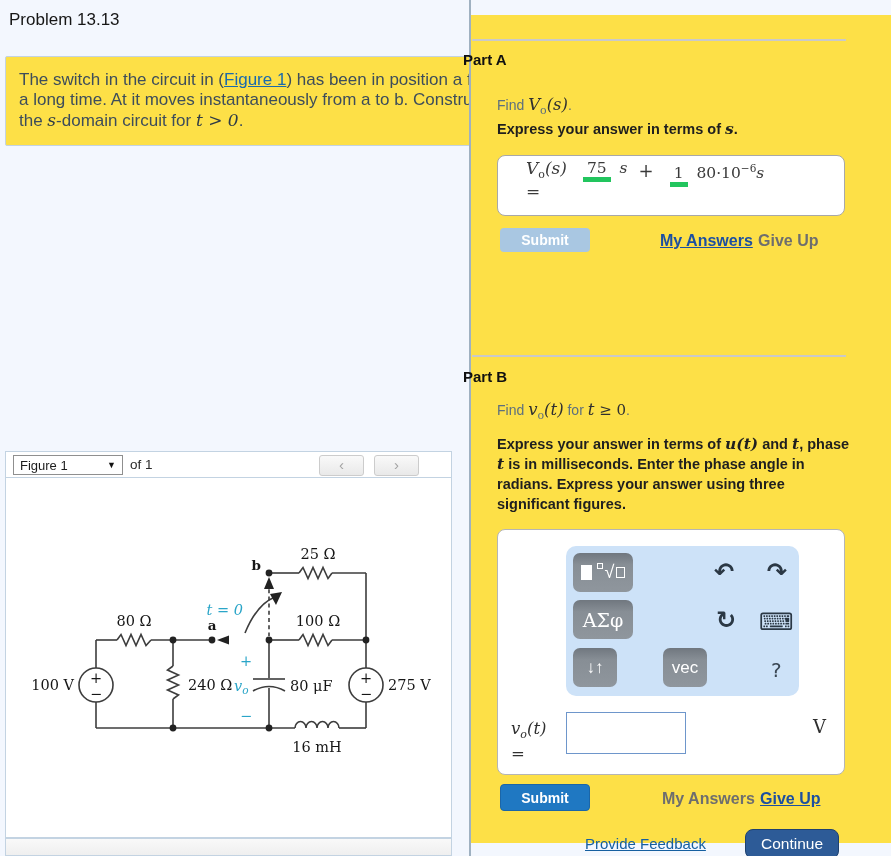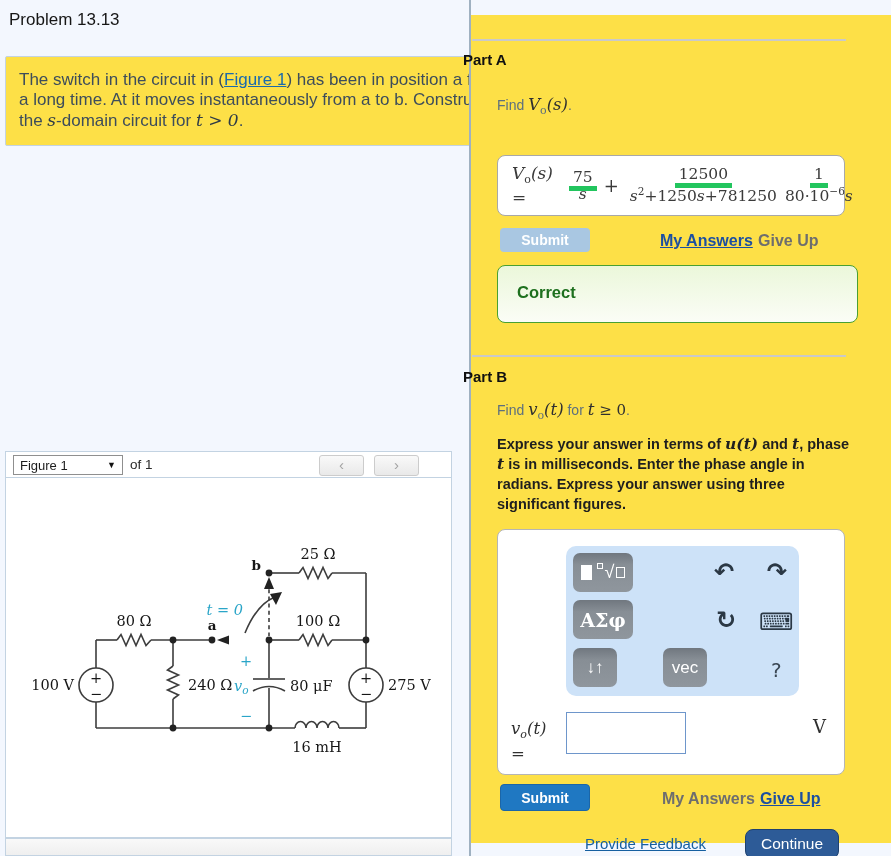--- a/index.html
+++ b/index.html
@@ -52,22 +52,22 @@
     font-size:16.5px; }
   .find-line .mu { font-family:"DejaVu Serif", serif; color:#303030; font-size:15px; }
   .find-line sub { font-size:11px; font-family:"DejaVu Serif", serif; }
 
   .express { font-size:14.5px; font-weight:bold; color:#1f1f1f; line-height:20px; }
   .express .m { font-family:"DejaVu Serif", serif; font-style:italic; font-size:15.5px; }
   .express-a { left:26px; top:104px; width:350px; }
   .express-b { left:26px; top:419px; width:358px; }
 
   .ansbox-a { left:26px; top:140px; width:348px; height:61px; background:#fff;
-    border:1px solid #a8a8a8; border-radius:8px; display:flex; align-items:center;
-    padding:4px 14px; font-family:"DejaVu Serif", serif; color:#3a3a3a; font-size:17px; }
+    border:1px solid #a8a8a8; border-radius:8px; display:flex; align-items:flex-start;
+    padding:4px 28px; font-family:"DejaVu Serif", serif; color:#3a3a3a; font-size:17px; }
   .ansbox-a .lhs { display:flex; flex-direction:column; align-items:flex-start;
     line-height:17px; margin-right:16px; }
   .ansbox-a .frac { display:inline-block; text-align:center; vertical-align:middle;
     font-size:15.5px; line-height:17px; }
   .ansbox-a .num { padding:0 4px; border-bottom:5px solid #22c55e; }
   .ansbox-a .den { padding:0 4px; }
   .ansbox-a .op { margin:0 7px; font-size:18px; }
   .ansbox-a .gap { width:9px; }
   .ansbox-a i { font-family:"DejaVu Serif", serif; }
   .ansbox-a sup { font-size:10.5px; }
@@ -89,21 +89,21 @@
 
   .editor-box { left:26px; top:514px; width:348px; height:246px; background:#fff;
     border:1px solid #b5b5b5; border-radius:8px; }
   .toolbar-panel { position:absolute; left:68px; top:16px; width:233px; height:150px;
     background:#cde2f8; border-radius:10px; }
   .tb-btn { position:absolute; border:none; border-radius:7px; color:#ffffff;
     background:linear-gradient(#70777f 0%, #878e95 30%, #8f969d 100%);
     cursor:pointer; display:flex; align-items:center; justify-content:center; }
   .btn-templates { left:7px; top:7px; width:60px; height:39px; gap:2px; }
   .btn-greek { left:7px; top:54px; width:60px; height:39px;
-    font-family:"DejaVu Serif", serif; font-size:19px;font-weight:bold; }
+    font-family:"DejaVu Serif", serif; font-size:19px; }
   .btn-updown { left:7px; top:102px; width:44px; height:39px; font-size:17px; }
   .btn-vec { left:55px; top:102px; width:44px; height:39px; font-size:17px;margin-left:42px; }
   .sq-filled { display:inline-block; width:11px; height:15px; background:#ffffff; }
   .sq-sup { display:inline-block; width:6px; height:6px; border:1px solid #ffffff;
     margin-bottom:14px; margin-left:3px; }
   .root-glyph { font-size:18px; }
   .sq-open { display:inline-block; width:9px; height:11px; border:1.5px solid #ffffff; }
   .tb-icon { position:absolute; background:none; border:none; color:#2b3845;
     font-size:24px; font-weight:bold; cursor:pointer; line-height:24px;
     font-family:"DejaVu Sans", sans-serif; }
@@ -221,49 +221,45 @@
 <div class="abs figure-footer"></div>
 
 <div class="abs right-panel">
   <div class="abs hr hr1"></div>
   <div class="abs part-heading ph-a">Part A</div>
 
   <div class="abs find-line find-a">
     <span>Find </span><span class="m">V</span><sub>o</sub><span class="m">(s)</span><span>.</span>
   </div>
 
+  <div class="abs express express-a">
+    <span>Express your answer in terms of </span><span class="m">s</span><span>.</span>
+  </div>
 
   <div class="abs ansbox-a">
     <span class="lhs">
       <span><i>V</i><sub>o</sub><i>(s)</i></span>
       <span>=</span>
     </span>
     <span class="frac">
       <span class="num">75</span>
       <span class="den"><i>s</i></span>
     </span>
     <span class="op">+</span>
-    <span class="frac">
-      <span class="num">12500</span>
-      <span class="den"><i>s</i><sup>2</sup><span>+1250</span><i>s</i><span>+781250</span></span>
-    </span>
     <span class="gap"></span>
     <span class="frac">
       <span class="num">1</span>
       <span class="den"><span>80·10</span><sup>−6</sup><i>s</i></span>
     </span>
   </div>
 
   <button class="abs submit-btn submit-a">Submit</button>
   <a class="abs link-strong blue-link ma-a">My Answers</a>
   <span class="abs link-strong gray-label gu-a">Give Up</span>
 
-  <div class="abs correct-box">
-    <span>Correct</span>
-  </div>
 
   <div class="abs hr hr2"></div>
   <div class="abs part-heading ph-b">Part B</div>
 
   <div class="abs find-line find-b">
     <span>Find </span><span class="m">v</span><sub>o</sub><span class="m">(t)</span><span> for </span><span class="m">t</span><span class="mu"> ≥ 0</span><span>.</span>
   </div>
 
   <div class="abs express express-b">
     <span>Express your answer in terms of </span><span class="m">u(t)</span><span> and </span><span class="m">t</span><span>, phase </span><span class="m">t</span><span> is in milliseconds. Enter the phase angle in radians. Express your answer using three significant figures.</span>

